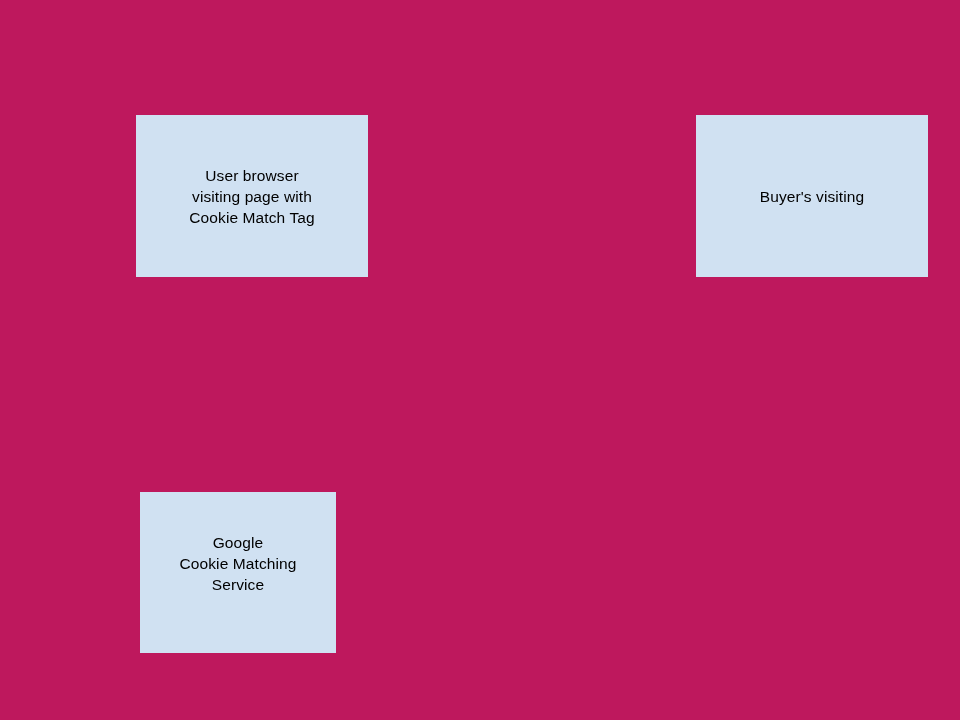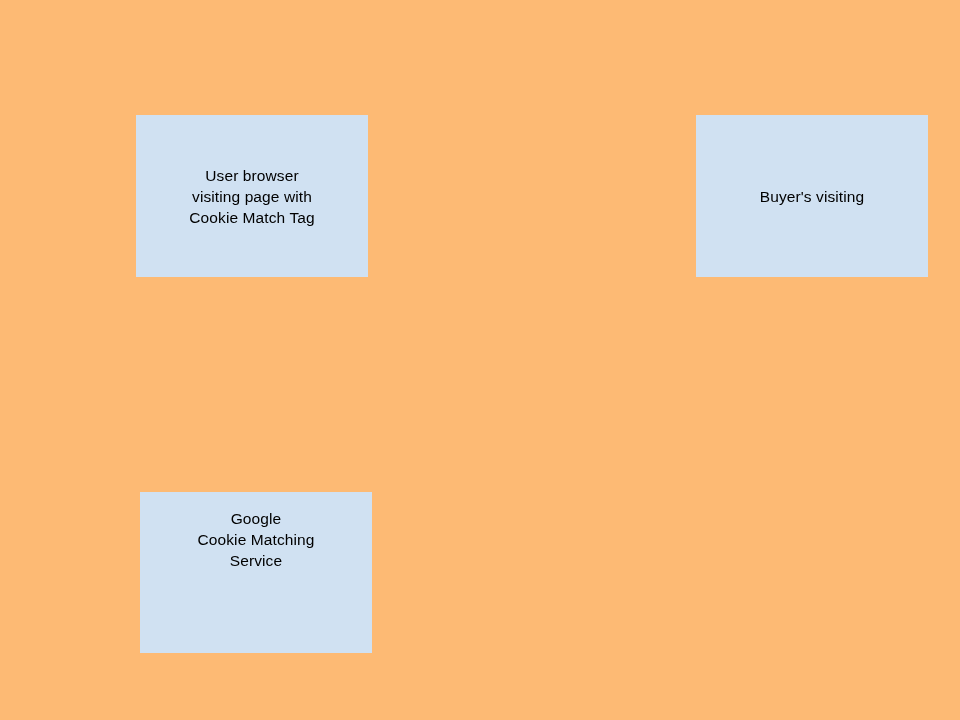--- a/index.html
+++ b/index.html
@@ -10,21 +10,21 @@
     width: 960px;
     height: 720px;
     background: #000000;
     font-family: "Liberation Sans", sans-serif;
     overflow: hidden;
   }
   #diagram-canvas {
     position: relative;
     width: 960px;
     height: 720px;
-    background: #fdba74;
+    background: #be185d;
   }
   .node {
     position: absolute;
     box-sizing: border-box;
     background: #d0e1f2;
     display: flex;
     align-items: center;
     justify-content: center;
     text-align: center;
   }
@@ -47,24 +47,24 @@
   #node-buyers-service {
     left: 696px;
     top: 115px;
     width: 232px;
     height: 162px;
   }
   
   #node-google-cms {
     left: 140px;
     top: 492px;
-    width: 232px;
+    width: 196px;
     height: 161px;
     align-items: flex-start;
-    padding-top: 16px;
+    padding-top: 40px;
   }
 </style>
 </head>
 <body>
 
 <div id="diagram-canvas">
 
   <div class="node" id="node-user-browser">
     <span class="node-label">User browser
 visiting page with

